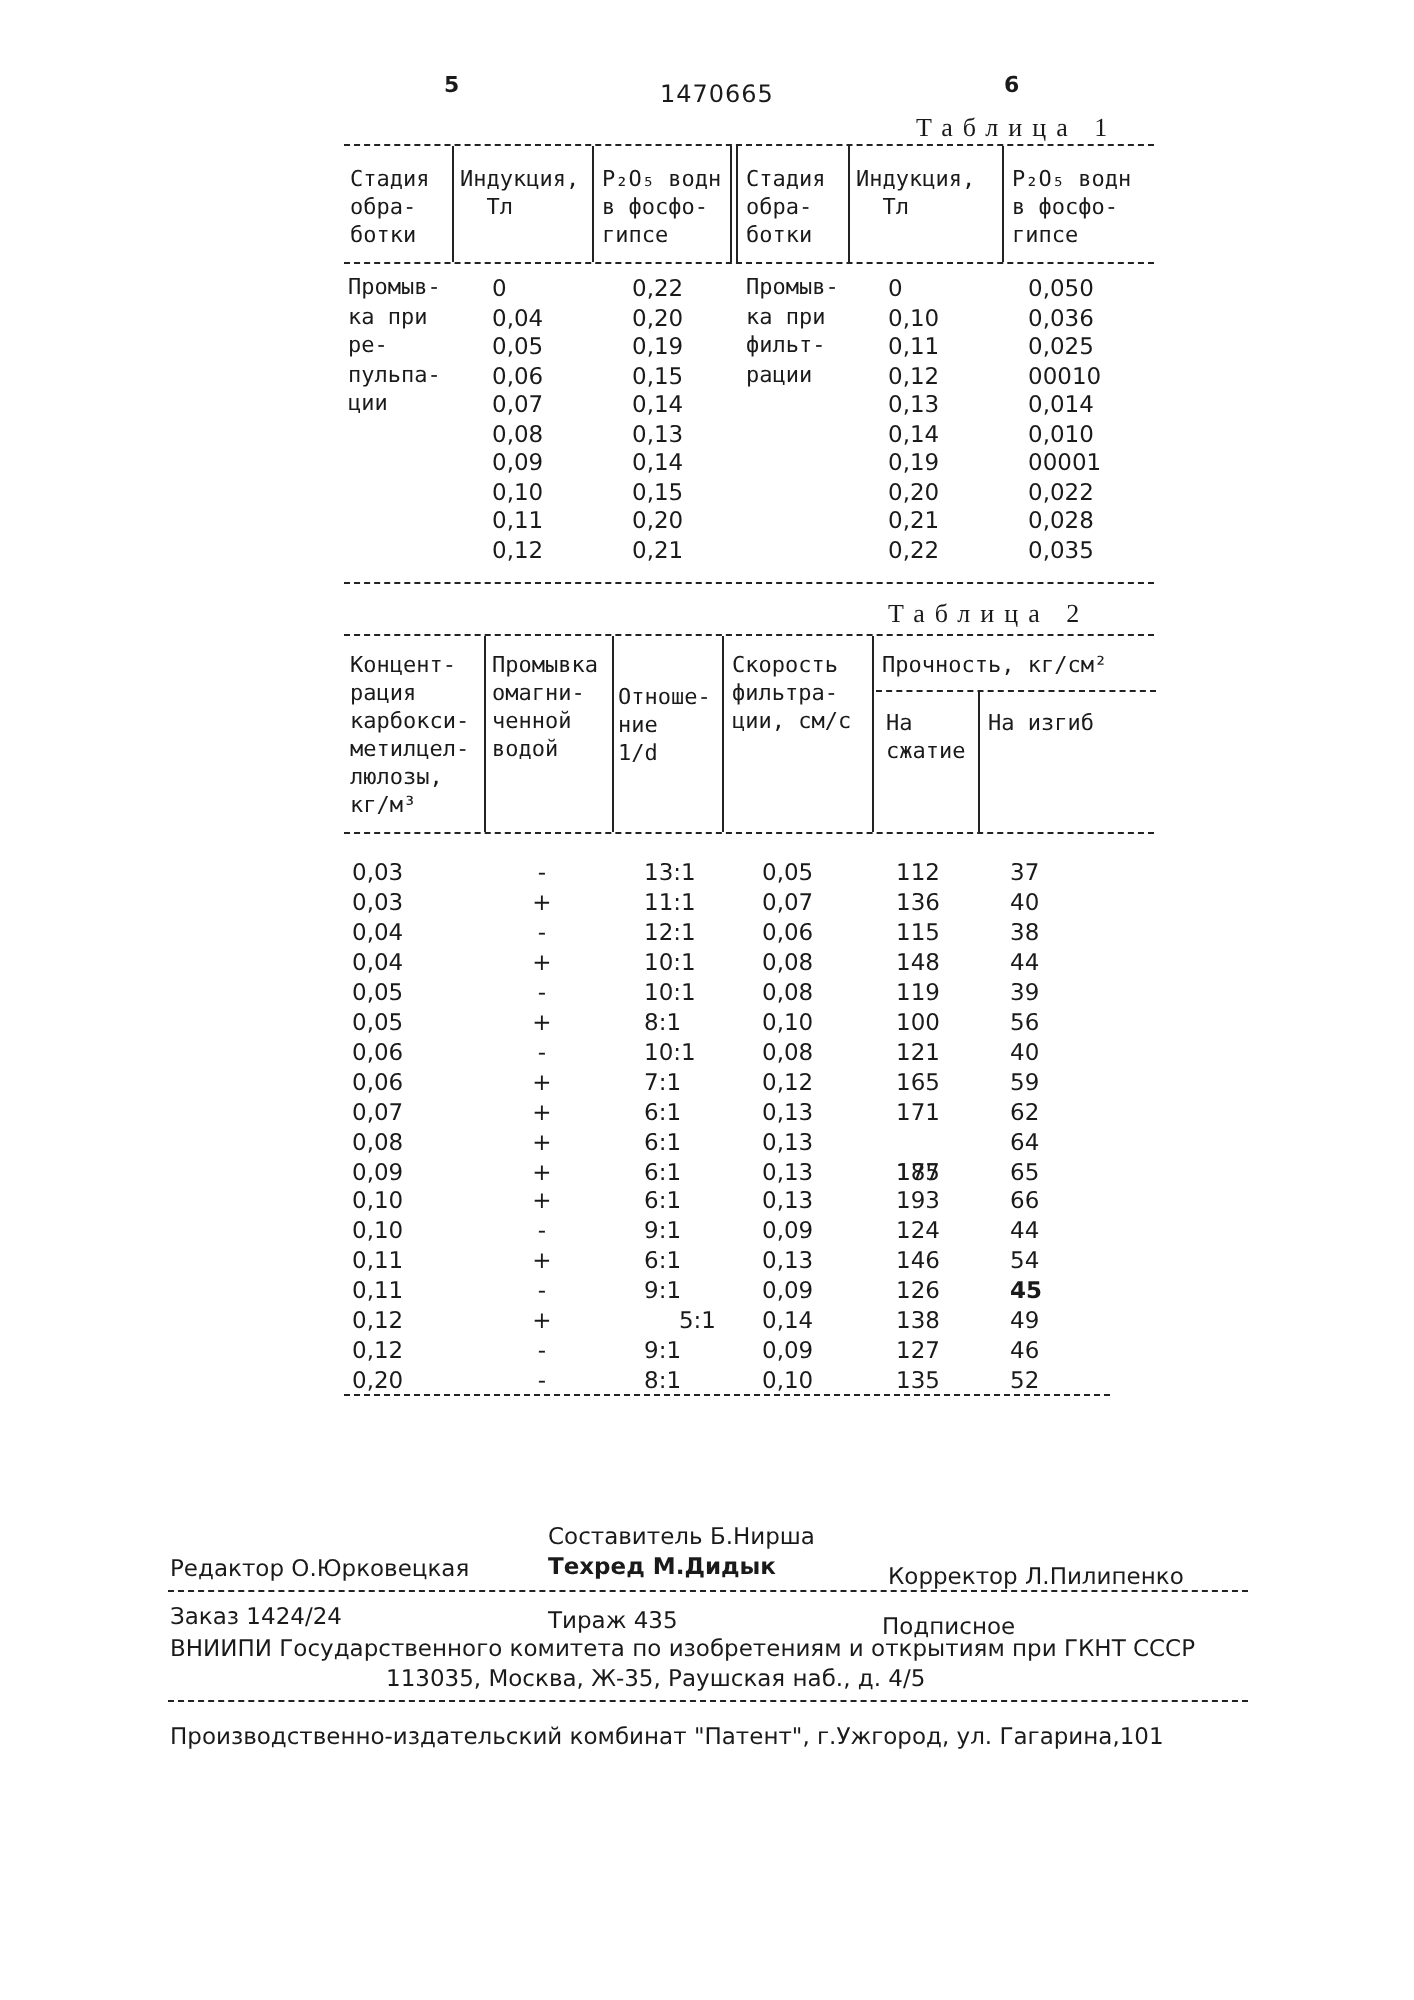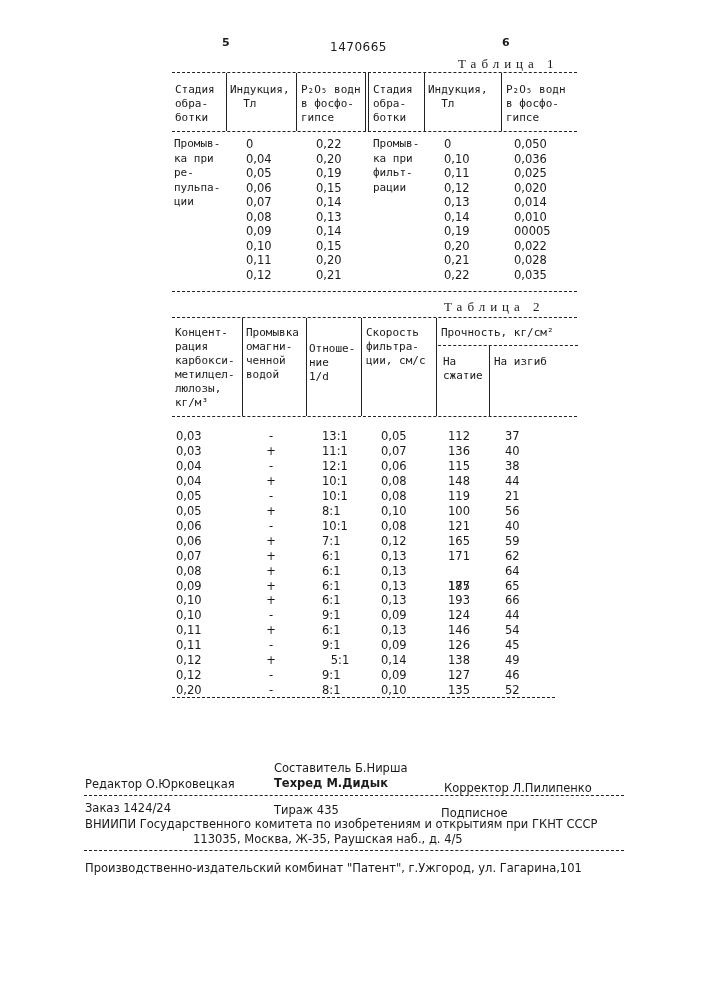--- a/index.html
+++ b/index.html
@@ -99,24 +99,24 @@
     <div>0,14</div>
     <div>0,19</div>
     <div>0,20</div>
     <div>0,21</div>
     <div>0,22</div>
   </div>
   <div class="col" style="left:514px;top:137px;">
     <div>0,050</div>
     <div>0,036</div>
     <div>0,025</div>
-    <div>0,020</div>
+    <div>00010</div>
     <div>0,014</div>
     <div>0,010</div>
-    <div>00005</div>
+    <div>00001</div>
     <div>0,022</div>
     <div>0,028</div>
     <div>0,035</div>
   </div>
   <div class="dash" style="left:172px;top:291px;width:405px;"></div>
 </div>
 
 <div class="abs tcap" style="left:444px;top:299px;">Таблица 2</div>
 <div>
   <div class="dash" style="left:172px;top:317px;width:405px;"></div>
@@ -181,21 +181,21 @@
         <div class="cell" style="left: 381px; top: 473.85px; width: 40px; text-align: left;">0,08</div>
         <div class="cell" style="left: 448px; top: 473.85px; width: 30px; text-align: left;">148</div>
         <div class="cell" style="left: 505px; top: 473.85px; width: 24px; text-align: left;">44</div>
       </div>
       <div>
         <div class="cell" style="left: 176px; top: 488.8px; width: 40px; text-align: left;">0,05</div>
         <div class="cell" style="left: 264px; top: 488.8px; width: 14px; text-align: center;">-</div>
         <div class="cell" style="left: 322px; top: 488.8px; width: 36px; text-align: left;">10:1</div>
         <div class="cell" style="left: 381px; top: 488.8px; width: 40px; text-align: left;">0,08</div>
         <div class="cell" style="left: 448px; top: 488.8px; width: 30px; text-align: left;">119</div>
-        <div class="cell" style="left: 505px; top: 488.8px; width: 24px; text-align: left;">21</div>
+        <div class="cell" style="left: 505px; top: 488.8px; width: 24px; text-align: left;">39</div>
       </div>
       <div>
         <div class="cell" style="left: 176px; top: 503.75px; width: 40px; text-align: left;">0,05</div>
         <div class="cell" style="left: 264px; top: 503.75px; width: 14px; text-align: center;">+</div>
         <div class="cell" style="left: 322px; top: 503.75px; width: 36px; text-align: left;">8:1</div>
         <div class="cell" style="left: 381px; top: 503.75px; width: 40px; text-align: left;">0,10</div>
         <div class="cell" style="left: 448px; top: 503.75px; width: 30px; text-align: left;">100</div>
         <div class="cell" style="left: 505px; top: 503.75px; width: 24px; text-align: left;">56</div>
       </div>
       <div>
@@ -261,26 +261,26 @@
         <div class="cell" style="left: 381px; top: 623.35px; width: 40px; text-align: left;">0,13</div>
         <div class="cell" style="left: 448px; top: 623.35px; width: 30px; text-align: left;">146</div>
         <div class="cell" style="left: 505px; top: 623.35px; width: 24px; text-align: left;">54</div>
       </div>
       <div>
         <div class="cell" style="left: 176px; top: 638.3px; width: 40px; text-align: left;">0,11</div>
         <div class="cell" style="left: 264px; top: 638.3px; width: 14px; text-align: center;">-</div>
         <div class="cell" style="left: 322px; top: 638.3px; width: 36px; text-align: left;">9:1</div>
         <div class="cell" style="left: 381px; top: 638.3px; width: 40px; text-align: left;">0,09</div>
         <div class="cell" style="left: 448px; top: 638.3px; width: 30px; text-align: left;">126</div>
-        <div class="cell" style="left: 505px; top: 638.3px; width: 24px; text-align: left;">45</div>
+        <div class="cell" style="left: 505px; top: 638.3px; width: 24px; text-align: left; font-weight: bold;">45</div>
       </div>
       <div>
         <div class="cell" style="left: 176px; top: 653.25px; width: 40px; text-align: left;">0,12</div>
         <div class="cell" style="left: 264px; top: 653.25px; width: 14px; text-align: center;">+</div>
-        <div class="cell" style="left: 322px; top: 653.25px; width: 36px; text-align: center;">5:1</div>
+        <div class="cell" style="left: 322px; top: 653.25px; width: 36px; text-align: right;">5:1</div>
         <div class="cell" style="left: 381px; top: 653.25px; width: 40px; text-align: left;">0,14</div>
         <div class="cell" style="left: 448px; top: 653.25px; width: 30px; text-align: left;">138</div>
         <div class="cell" style="left: 505px; top: 653.25px; width: 24px; text-align: left;">49</div>
       </div>
       <div>
         <div class="cell" style="left: 176px; top: 668.2px; width: 40px; text-align: left;">0,12</div>
         <div class="cell" style="left: 264px; top: 668.2px; width: 14px; text-align: center;">-</div>
         <div class="cell" style="left: 322px; top: 668.2px; width: 36px; text-align: left;">9:1</div>
         <div class="cell" style="left: 381px; top: 668.2px; width: 40px; text-align: left;">0,09</div>
         <div class="cell" style="left: 448px; top: 668.2px; width: 30px; text-align: left;">127</div>

